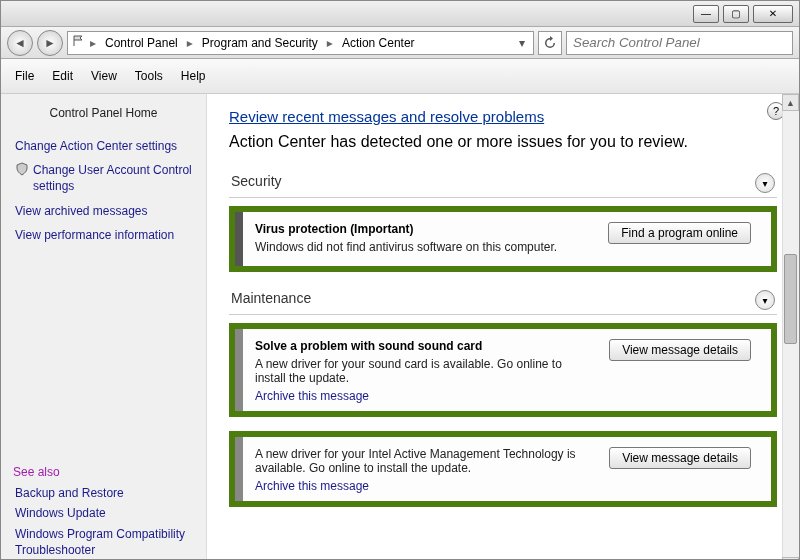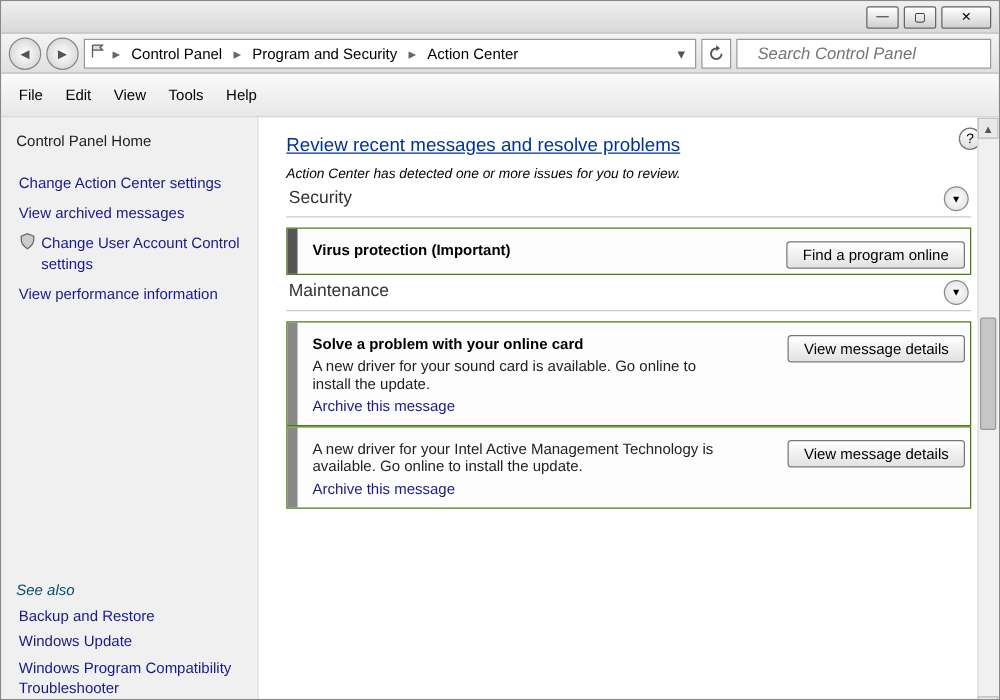--- a/index.html
+++ b/index.html
@@ -8,45 +8,45 @@
 .winbtn { width:26px; height:18px; border:1px solid #666; background:linear-gradient(#fff,#d0d0d0); border-radius:2px; display:flex; align-items:center; justify-content:center; font-size:10px; cursor:pointer; }
 .winbtn.close{ width:40px; }
 .addrbar { height:32px; background:linear-gradient(#f4f4f4,#e0e0e0); border-bottom:1px solid #aaa; display:flex; align-items:center; padding:0 6px; gap:4px; }
 .navbtn { width:26px; height:26px; border-radius:50%; border:1px solid #888; background:radial-gradient(#fff,#ccc); display:flex; align-items:center; justify-content:center; cursor:pointer; font-size:12px; color:#555;}
 .breadcrumb { flex:1; height:24px; border:1px solid #999; background:#fff; display:flex; align-items:center; padding:0 4px; gap:2px; font-size:12px; }
 .bc-flag{ display:inline-block; width:14px;}
 .bc-seg { padding:1px 5px; cursor:pointer; }
 .bc-arrow{ color:#666; padding:0 2px;}
 .bc-drop{ margin-left:auto; padding:0 4px; color:#555; cursor:pointer;}
 .refresh{ width:24px; height:24px; border:1px solid #999; background:#fff; display:flex; align-items:center; justify-content:center; cursor:pointer;}
-.search{ width:204px; height:24px; border:1px solid #999; padding:0 16px; font-style:italic; color:#0f766e; }
+.search{ width:227px; height:24px; border:1px solid #999; padding:0 6px; font-style:italic; color:#0f766e; }
 .menubar{ height:35px; background:linear-gradient(#fafafa,#e8e8e8); border-bottom:1px solid #ccc; display:flex; align-items:center; padding:0 6px; gap:2px;}
 .menuitem{ padding:2px 8px; cursor:pointer;}
 .body{ display:flex; height:calc(560px - 26px - 32px - 22px); }
 .sidebar{ width:206px; background:#f0f0f0; padding:12px 12px; border-right:1px solid #ddd; display:flex; flex-direction:column; }
-.side-home{ font-size:12px; color:#222; margin-bottom:14px; cursor:pointer;}
+.side-home{ font-size:12px; color:#222; margin-bottom:14px; cursor:pointer;text-align:center;}
 .side-link{ font-size:12px; color:#1a1a8a; text-decoration:none; margin:4px 0 4px 2px; cursor:pointer; line-height:1.35; display:flex; align-items:flex-start; gap:4px;}
 .shield{ display:inline-block; width:14px; height:14px; flex-shrink:0;}
 .seealso{ margin-top:auto; }
-.seealso-head{ color:#0c4a6e; font-size:12px; margin:6px 0;font-style:italic;}
+.seealso-head{ color:#a21caf; font-size:12px; margin:6px 0;}
 .content{ flex:1; background:#fff; padding:14px 22px 0 22px; overflow-y:auto; position:relative;}
 .helpicon{ position:absolute; right:14px; top:8px; width:18px; height:18px; border:1px solid #777; border-radius:50%; display:flex; align-items:center; justify-content:center; font-size:11px; background:linear-gradient(#fff,#ddd); cursor:pointer;}
 h1{ font-size:15px; font-weight:normal; color:#003399; margin-bottom:8px;text-decoration:underline;}
-.intro{ font-size:11px; font-style:italic;}
+.intro{ font-size:16px; margin-bottom:18px;}
 .section-head{ display:flex; align-items:flex-start; border-bottom:1px solid #ccc; padding:4px 2px; margin-bottom:8px;}
 .section-title{ font-size:14px; color:#333;}
 .chev{ margin-left:auto; width:20px; height:20px; border:1px solid #888; border-radius:50%; background:radial-gradient(#fff,#ddd); display:flex; align-items:center; justify-content:center; cursor:pointer; font-size:10px;}
-.card{ border:1px solid #4d7c0f; background:#fdfdfd; display:flex; position:relative; }
+.card{ border:6px solid #4d7c0f; background:#fdfdfd; display:flex; margin-bottom:14px; position:relative; }
 .stripe{ width:8px; background:#888; }
 .stripe.red{ background:#555;}
 .card-body{ padding:10px 12px 8px 12px; flex:1;}
 .card-title{ font-weight:bold; font-size:12px; margin-bottom:4px;}
 .card-desc{ font-size:12px; color:#222; margin-bottom:4px; max-width:330px;}
 .card-link{ font-size:12px; color:#1a1a8a; cursor:pointer;}
-.card-btn{ position:absolute; right:4px; top:10px; padding:3px 12px; font-size:12px; border:1px solid #777; background:linear-gradient(#fff,#e2e2e2); border-radius:3px; cursor:pointer;}
+.card-btn{ position:absolute; right:20px; top:10px; padding:3px 12px; font-size:12px; border:1px solid #777; background:linear-gradient(#fff,#e2e2e2); border-radius:3px; cursor:pointer;}
 .scrolltrack{ position:absolute; right:0; top:0; bottom:0; width:17px; background:#f0f0f0; border-left:1px solid #ddd;}
 .scrollthumb{ position:absolute; right:2px; width:13px; top:160px; height:90px; background:#c6c6c6; border:1px solid #999; border-radius:2px;}
 .scrollarrow{ position:absolute; right:0; width:17px; height:17px; background:#e8e8e8; border:1px solid #bbb; display:flex; align-items:center; justify-content:center; font-size:9px; color:#555;}
 </style>
 </head>
 <body>
 
 <div class="titlebar">
   <div class="winbtn">—</div>
   <div class="winbtn">▢</div>
@@ -86,28 +86,28 @@
   <div class="menuitem">Help</div>
 </div>
 
 <div class="body">
   <div class="sidebar">
     <div class="side-home">Control Panel Home</div>
     <a class="side-link">
         <span>Change Action Center settings</span>
       </a>
     <a class="side-link">
-        <span>View archived messages</span>
-      </a>
-    <a class="side-link">
       <span class="shield"><svg width="14" height="14">
             <path d="M7 1l5 2v3c0 3-2 5-5 7-3-2-5-4-5-7V3z" fill="#ccc" stroke="#666"></path>
           </svg></span>
       <span>Change User Account Control settings</span>
     </a>
+    <a class="side-link">
+        <span>View archived messages</span>
+      </a>
     <a class="side-link">
         <span>View performance information</span>
       </a>
     <div class="seealso">
       <div class="seealso-head">See also</div>
       <a class="side-link">
           <span>Backup and Restore</span>
         </a>
       <a class="side-link">
           <span>Windows Update</span>
@@ -124,32 +124,33 @@
     <div class="intro">Action Center has detected one or more issues for you to review.</div>
 
     <div class="section-head">
       <span class="section-title">Security</span>
       <span class="chev">▾</span>
     </div>
     <div class="card">
       <div class="stripe red"></div>
       <div class="card-body">
         <div class="card-title">Virus protection  (Important)</div>
+        <div class="card-desc">Windows did not find antivirus software on this computer.</div>
       </div>
       <button class="card-btn">Find a program online</button>
     </div>
 
     <div class="section-head">
       <span class="section-title">Maintenance</span>
       <span class="chev">▾</span>
     </div>
     <div class="card">
       <div class="stripe"></div>
       <div class="card-body">
-        <div class="card-title">Solve a problem with your online card</div>
+        <div class="card-title">Solve a problem with sound sound card</div>
         <div class="card-desc">A new driver for your sound card is available. Go online to install the update.</div>
         <a class="card-link">Archive this message</a>
       </div>
       <button class="card-btn">View message details</button>
     </div>
     <div class="card">
       <div class="stripe"></div>
       <div class="card-body">
         <div class="card-desc">A new driver for your Intel Active Management Technology is available. Go online to install the update.</div>
         <a class="card-link">Archive this message</a>

